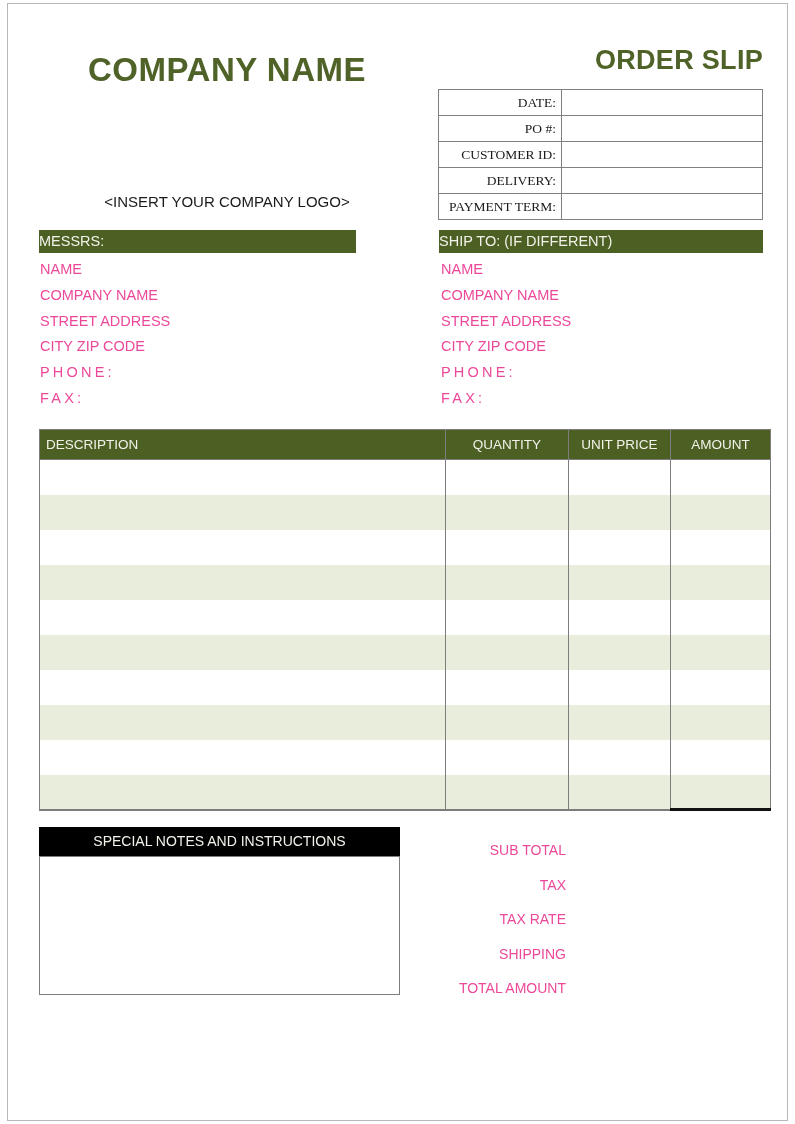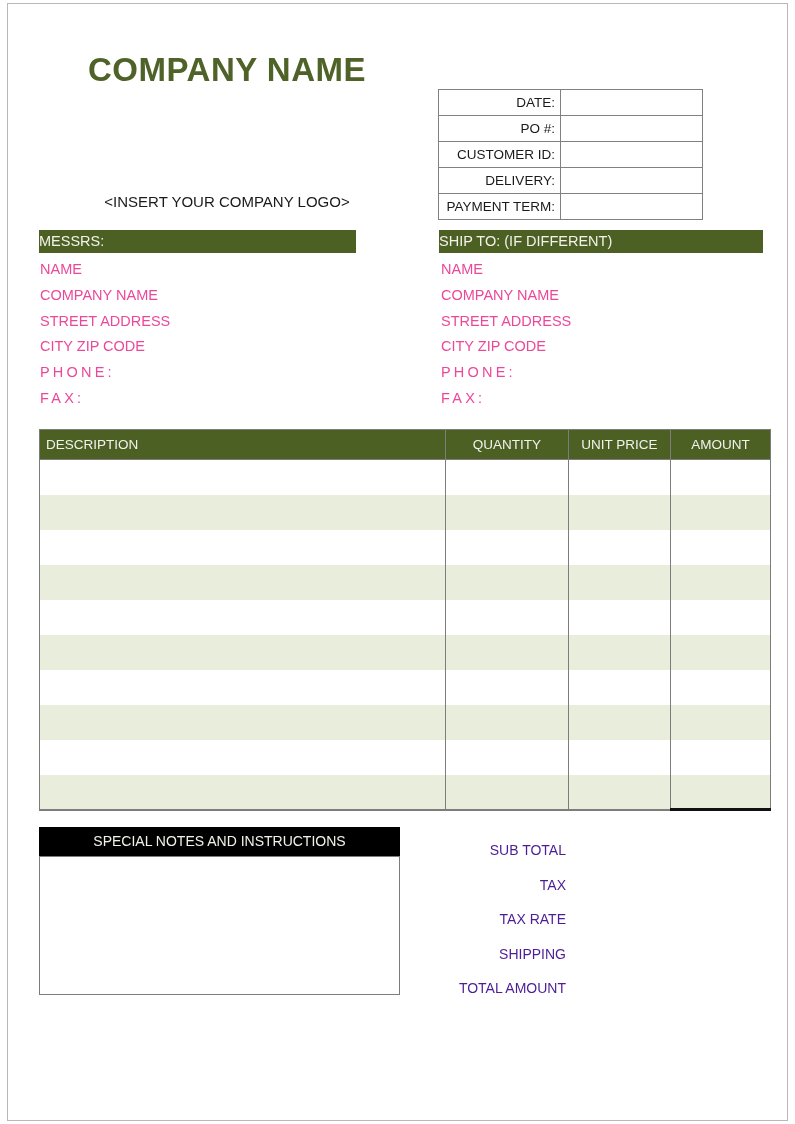--- a/index.html
+++ b/index.html
@@ -52,22 +52,23 @@
     font-weight: bold;
     color: #4f6228;
     letter-spacing: 0.3px;
   }
 
   
   .info-table {
     position: absolute;
     left: 430px;
     top: 85px;
-    width: 265px;
+    width: 325px;
     border-collapse: collapse;
+    font-family: Liberation Serif, serif;
   }
   .info-table td {
     border: 1px solid #808080;
     height: 26px;
     font-size: 13.5px;
     color: #1a1a1a;
     padding: 0 5px;
   }
   .info-label {
     text-align: right;
@@ -173,33 +174,34 @@
   
   .totals {
     position: absolute;
     left: 410px;
     top: 829px;
     width: 148px;
   }
   .totals .trow {
     text-align: right;
     font-size: 14px;
-    color: #4c1d95;
+    color: #ec4899;
     height: 34.5px;
     line-height: 34.5px;
     white-space: nowrap;
   }
 </style>
 </head>
 <body>
 
 <div class="page">
   <div class="sheet">
 
     <div class="company-name">COMPANY NAME</div>
+    <div class="order-slip-title">ORDER SLIP</div>
 
     <table class="info-table">
       <tbody>
         <tr>
           <td class="info-label">DATE:</td>
           <td class="info-value"></td>
         </tr>
         <tr>
           <td class="info-label">PO #:</td>
           <td class="info-value"></td>

